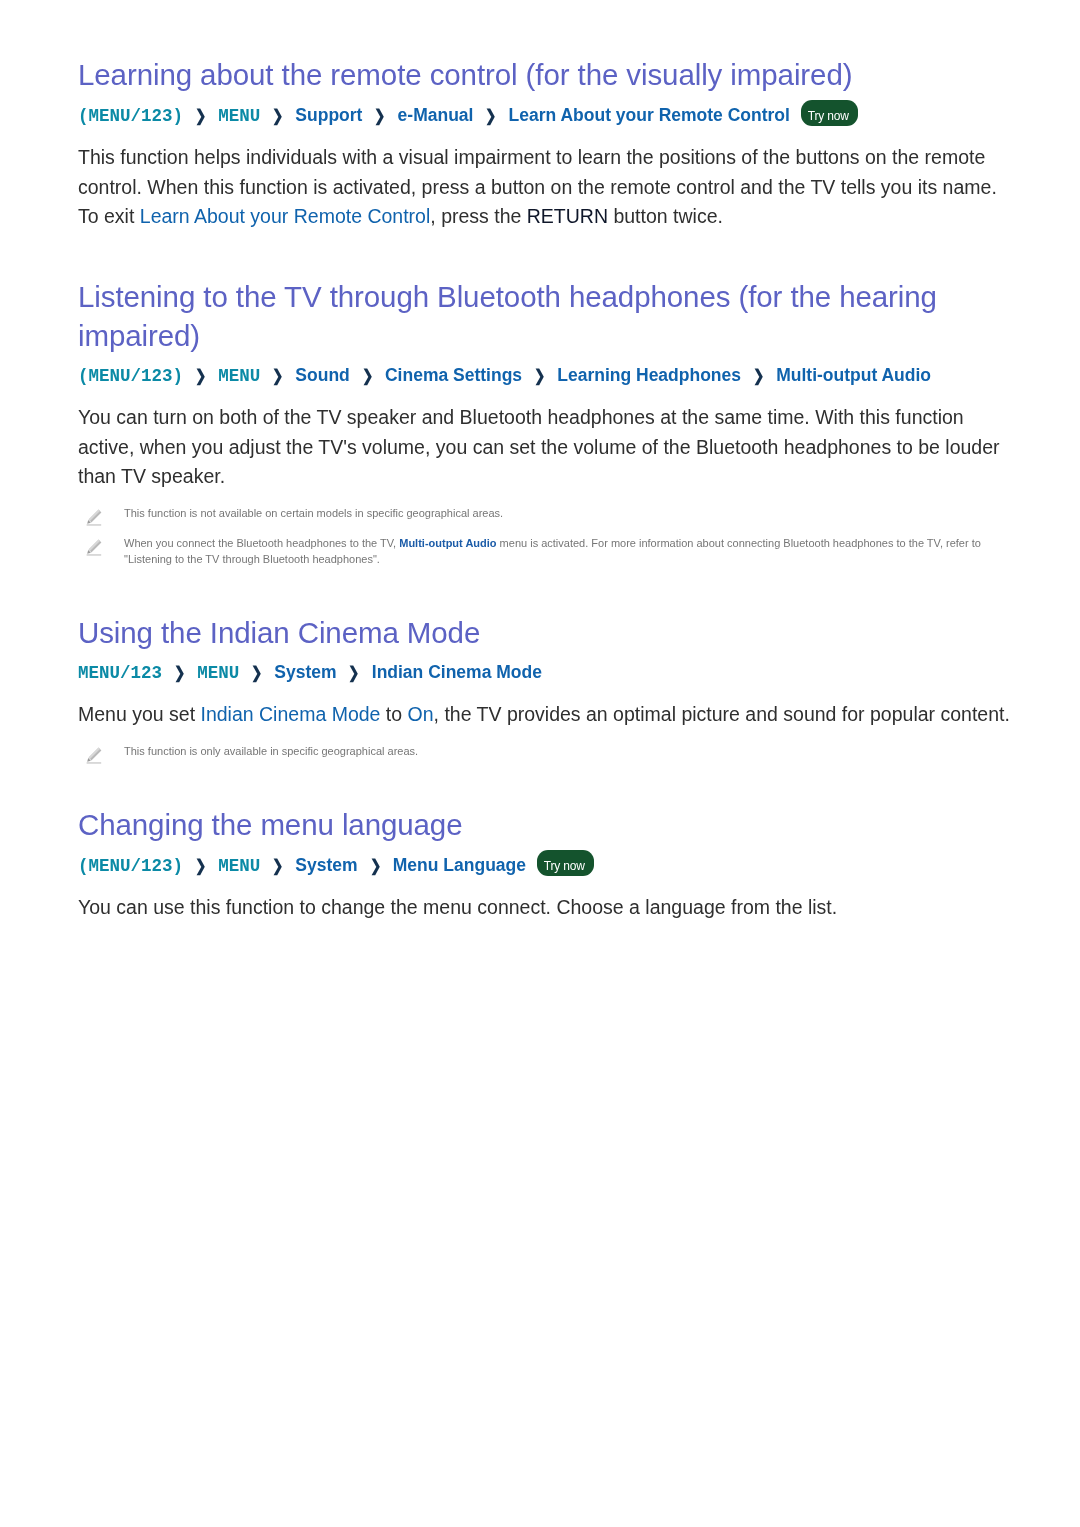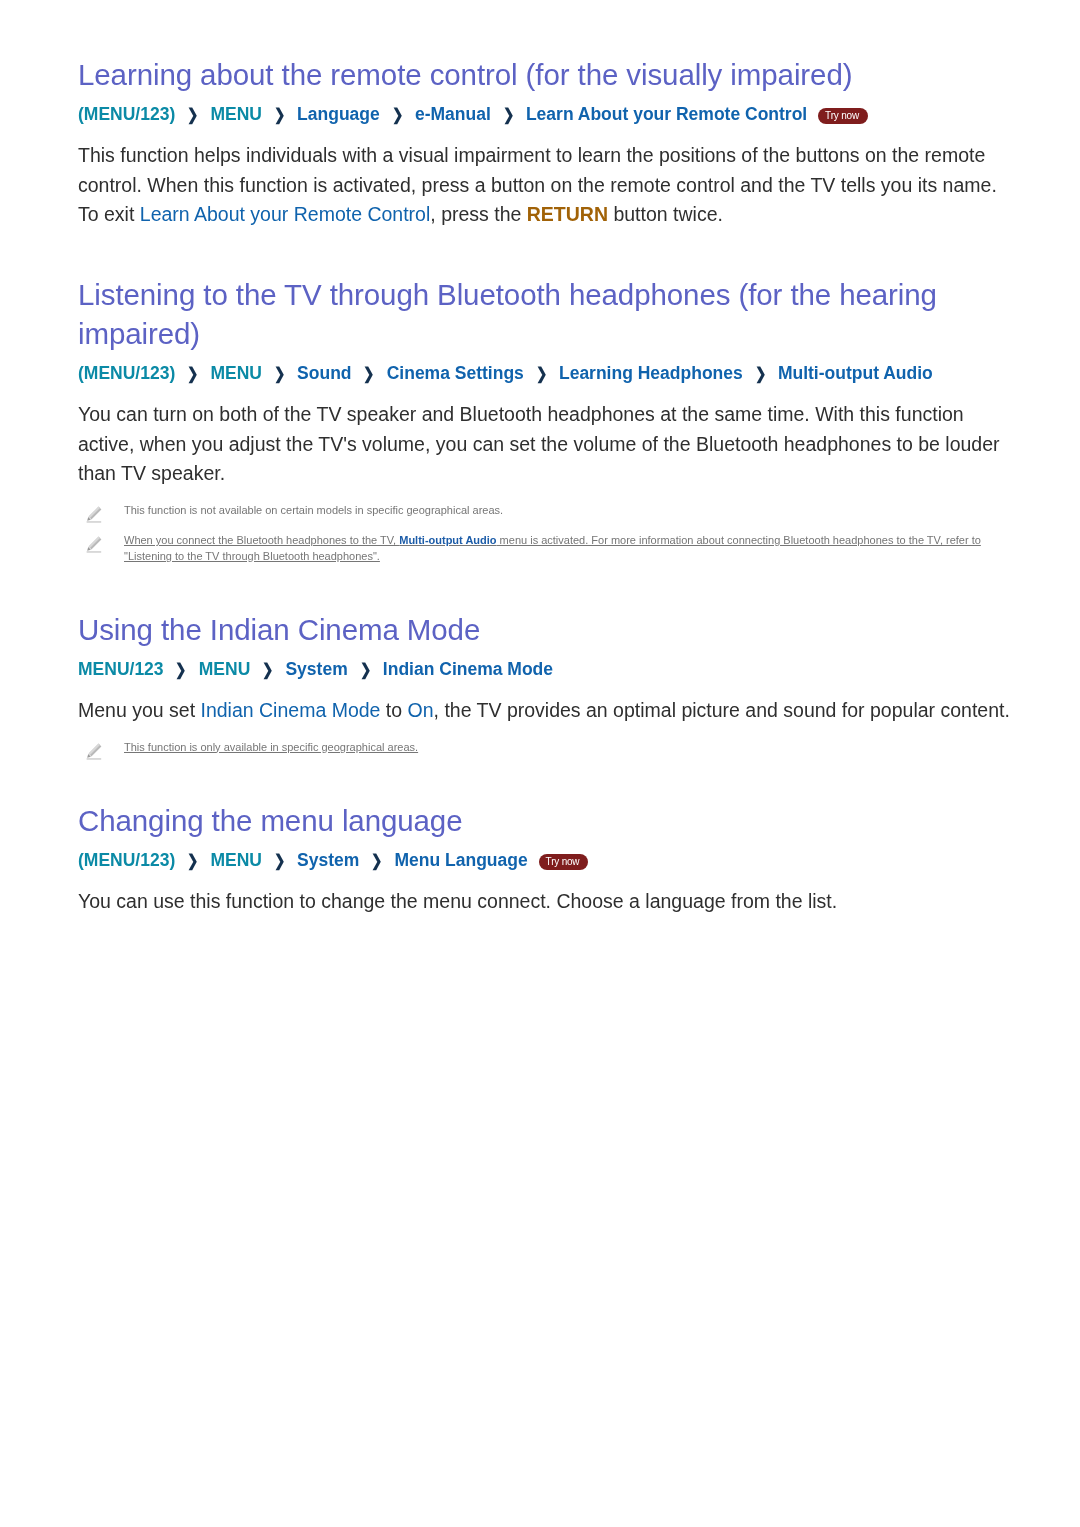--- a/index.html
+++ b/index.html
@@ -39,72 +39,72 @@
 
   
   .path {
     font-size: 17.5px;
     font-weight: bold;
     line-height: 1.5;
     margin: 0 0 14px 0;
     color: #1063ad;
     white-space: nowrap;
   }
-  .path .seg-teal { color: #0b8aa6; }
+  .path .seg-teal { color: #0b8aa6; font-family: Liberation Mono, monospace; }
   .path .seg-blue { color: #1063ad; }
   .path .chev {
     color: #14314f;
     font-weight: bold;
     margin: 0 6px;
     font-size: 16px;
     display: inline-block;
     transform: scaleX(0.85);
   }
   .trynow {
     display: inline-block;
-    background: #7f1d1d;
+    background: #14532d;
     color: #ffffff;
-    font-size: 10px;
+    font-size: 12px;
     font-weight: normal;
     border-radius: 11px;
-    padding: 1px 9px 2px 7px;
+    padding: 8px 9px 2px 7px;
     margin-left: 6px;
     position: relative;
     top: -1px;
     line-height: 1.35;
     letter-spacing: -0.2px;
   }
 
   
   p.body {
     font-size: 19.5px;
     line-height: 1.52;
     color: #2f2f2f;
     margin: 0 0 6px 0;
     max-width: 944px;
   }
   .lnk { color: #1063ad; }
-  .key { color: #a16207; font-weight: bold; }
+  .key { color: #0f172a; font-weight: normal; }
 
   
   ul.notes {
     list-style: none;
     margin: 14px 0 0 0;
     padding: 0;
   }
   ul.notes li {
     position: relative;
     padding-left: 46px;
     margin-bottom: 14px;
     font-size: 11px;
     line-height: 1.45;
     color: #767676;
     max-width: 900px;
   }
-  ul.notes li:last-child { margin-bottom: 0; text-decoration: underline; }
+  ul.notes li:last-child { margin-bottom: 0; }
   .pencil {
     position: absolute;
     left: 6px;
     top: 1px;
     width: 20px;
     height: 20px;
     display: block;
   }
   .note-strong { color: #1c5ca8; font-weight: bold; }
 </style>
@@ -114,21 +114,21 @@
 <div class="page">
 
   <div class="section first">
     <h1 class="section-title">Learning about the remote control (for the visually impaired)</h1>
 
     <div class="path">
       <span class="seg-teal">(MENU/123)</span>
       <span class="chev">❯</span>
       <span class="seg-teal">MENU</span>
       <span class="chev">❯</span>
-      <span class="seg-blue">Language</span>
+      <span class="seg-blue">Support</span>
       <span class="chev">❯</span>
       <span class="seg-blue">e-Manual</span>
       <span class="chev">❯</span>
       <span class="seg-blue">Learn About your Remote Control</span>
       <span class="trynow">Try now</span>
     </div>
 
     <p class="body">
       <span>This function helps individuals with a visual impairment to learn the positions of the buttons on the remote control. When this function is activated, press a button on the remote control and the TV tells you its name. To exit </span><span class="lnk">Learn About your Remote Control</span><span>, press the </span><span class="key">RETURN</span><span> button twice.</span>
     </p>

